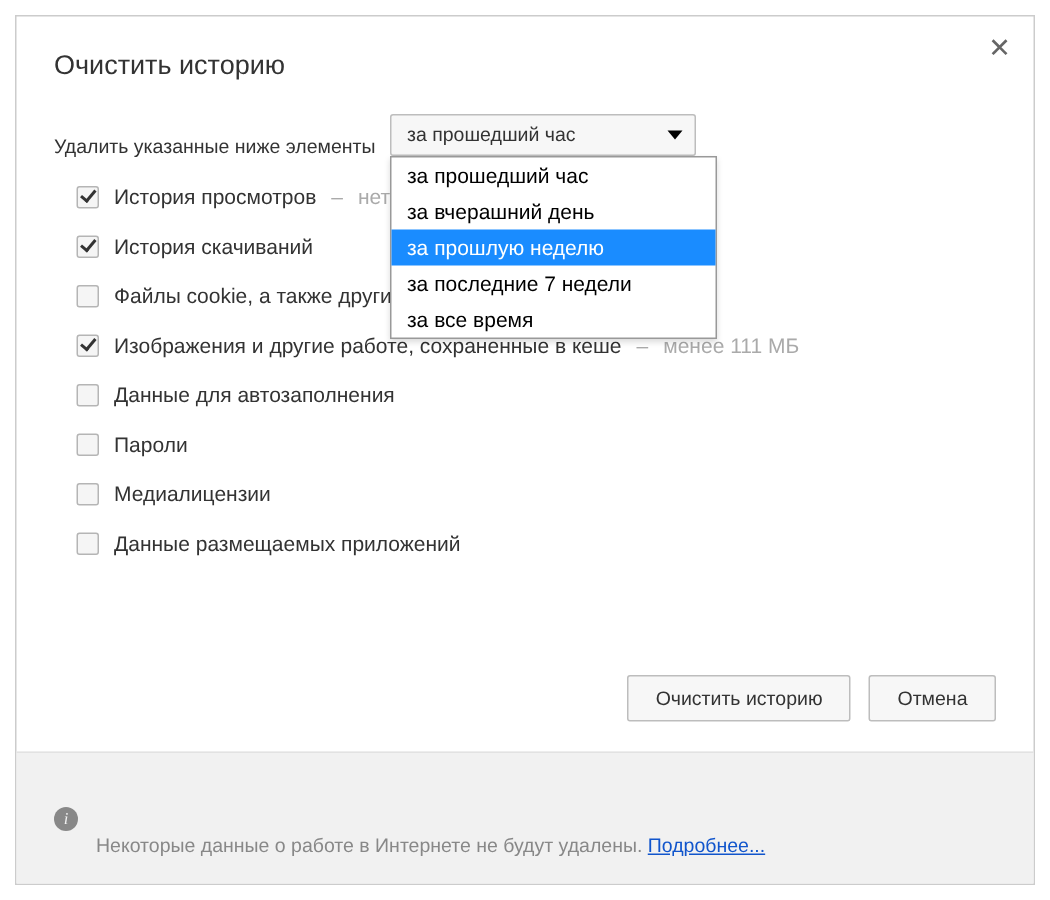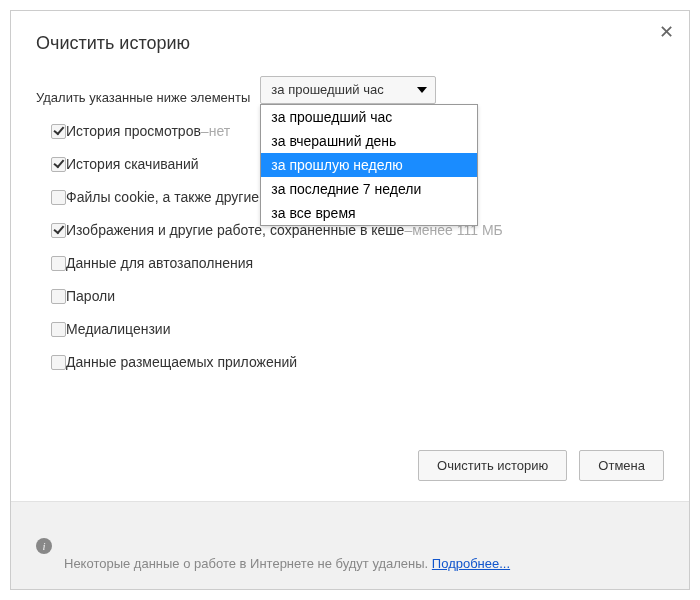--- a/index.html
+++ b/index.html
@@ -45,21 +45,21 @@
   .time-row {
     display: flex;
     align-items: center;
     gap: 10px;
     margin-bottom: 18px;
     position: relative;
   }
   .time-label { color: #333; margin-top: 16px; }
   .select-wrap {
     position: relative;
-    width: 176px;
+    width: 204px;
   }
   .select-box {
     border: 1px solid #bdbdbd;
     border-radius: 2px;
     height: 28px;
     padding: 0 25px 0 10px;
     display: flex;
     align-items: center;
     background: #f7f7f7;
     cursor: pointer;
@@ -94,20 +94,21 @@
   .dropdown-item.selected {
     background: #1a8cff;
     color: #fff;
   }
   .check-list {
     margin-top: 6px;
   }
   .check-row {
     display: flex;
     align-items: center;
+    gap: 10px;
     margin-bottom: 17px;
     padding-left: 15px;
   }
   .checkbox {
     width: 15px;
     height: 15px;
     border: 1px solid #b5b5b5;
     border-radius: 2px;
     background: #f5f5f5;
     display: inline-flex;

